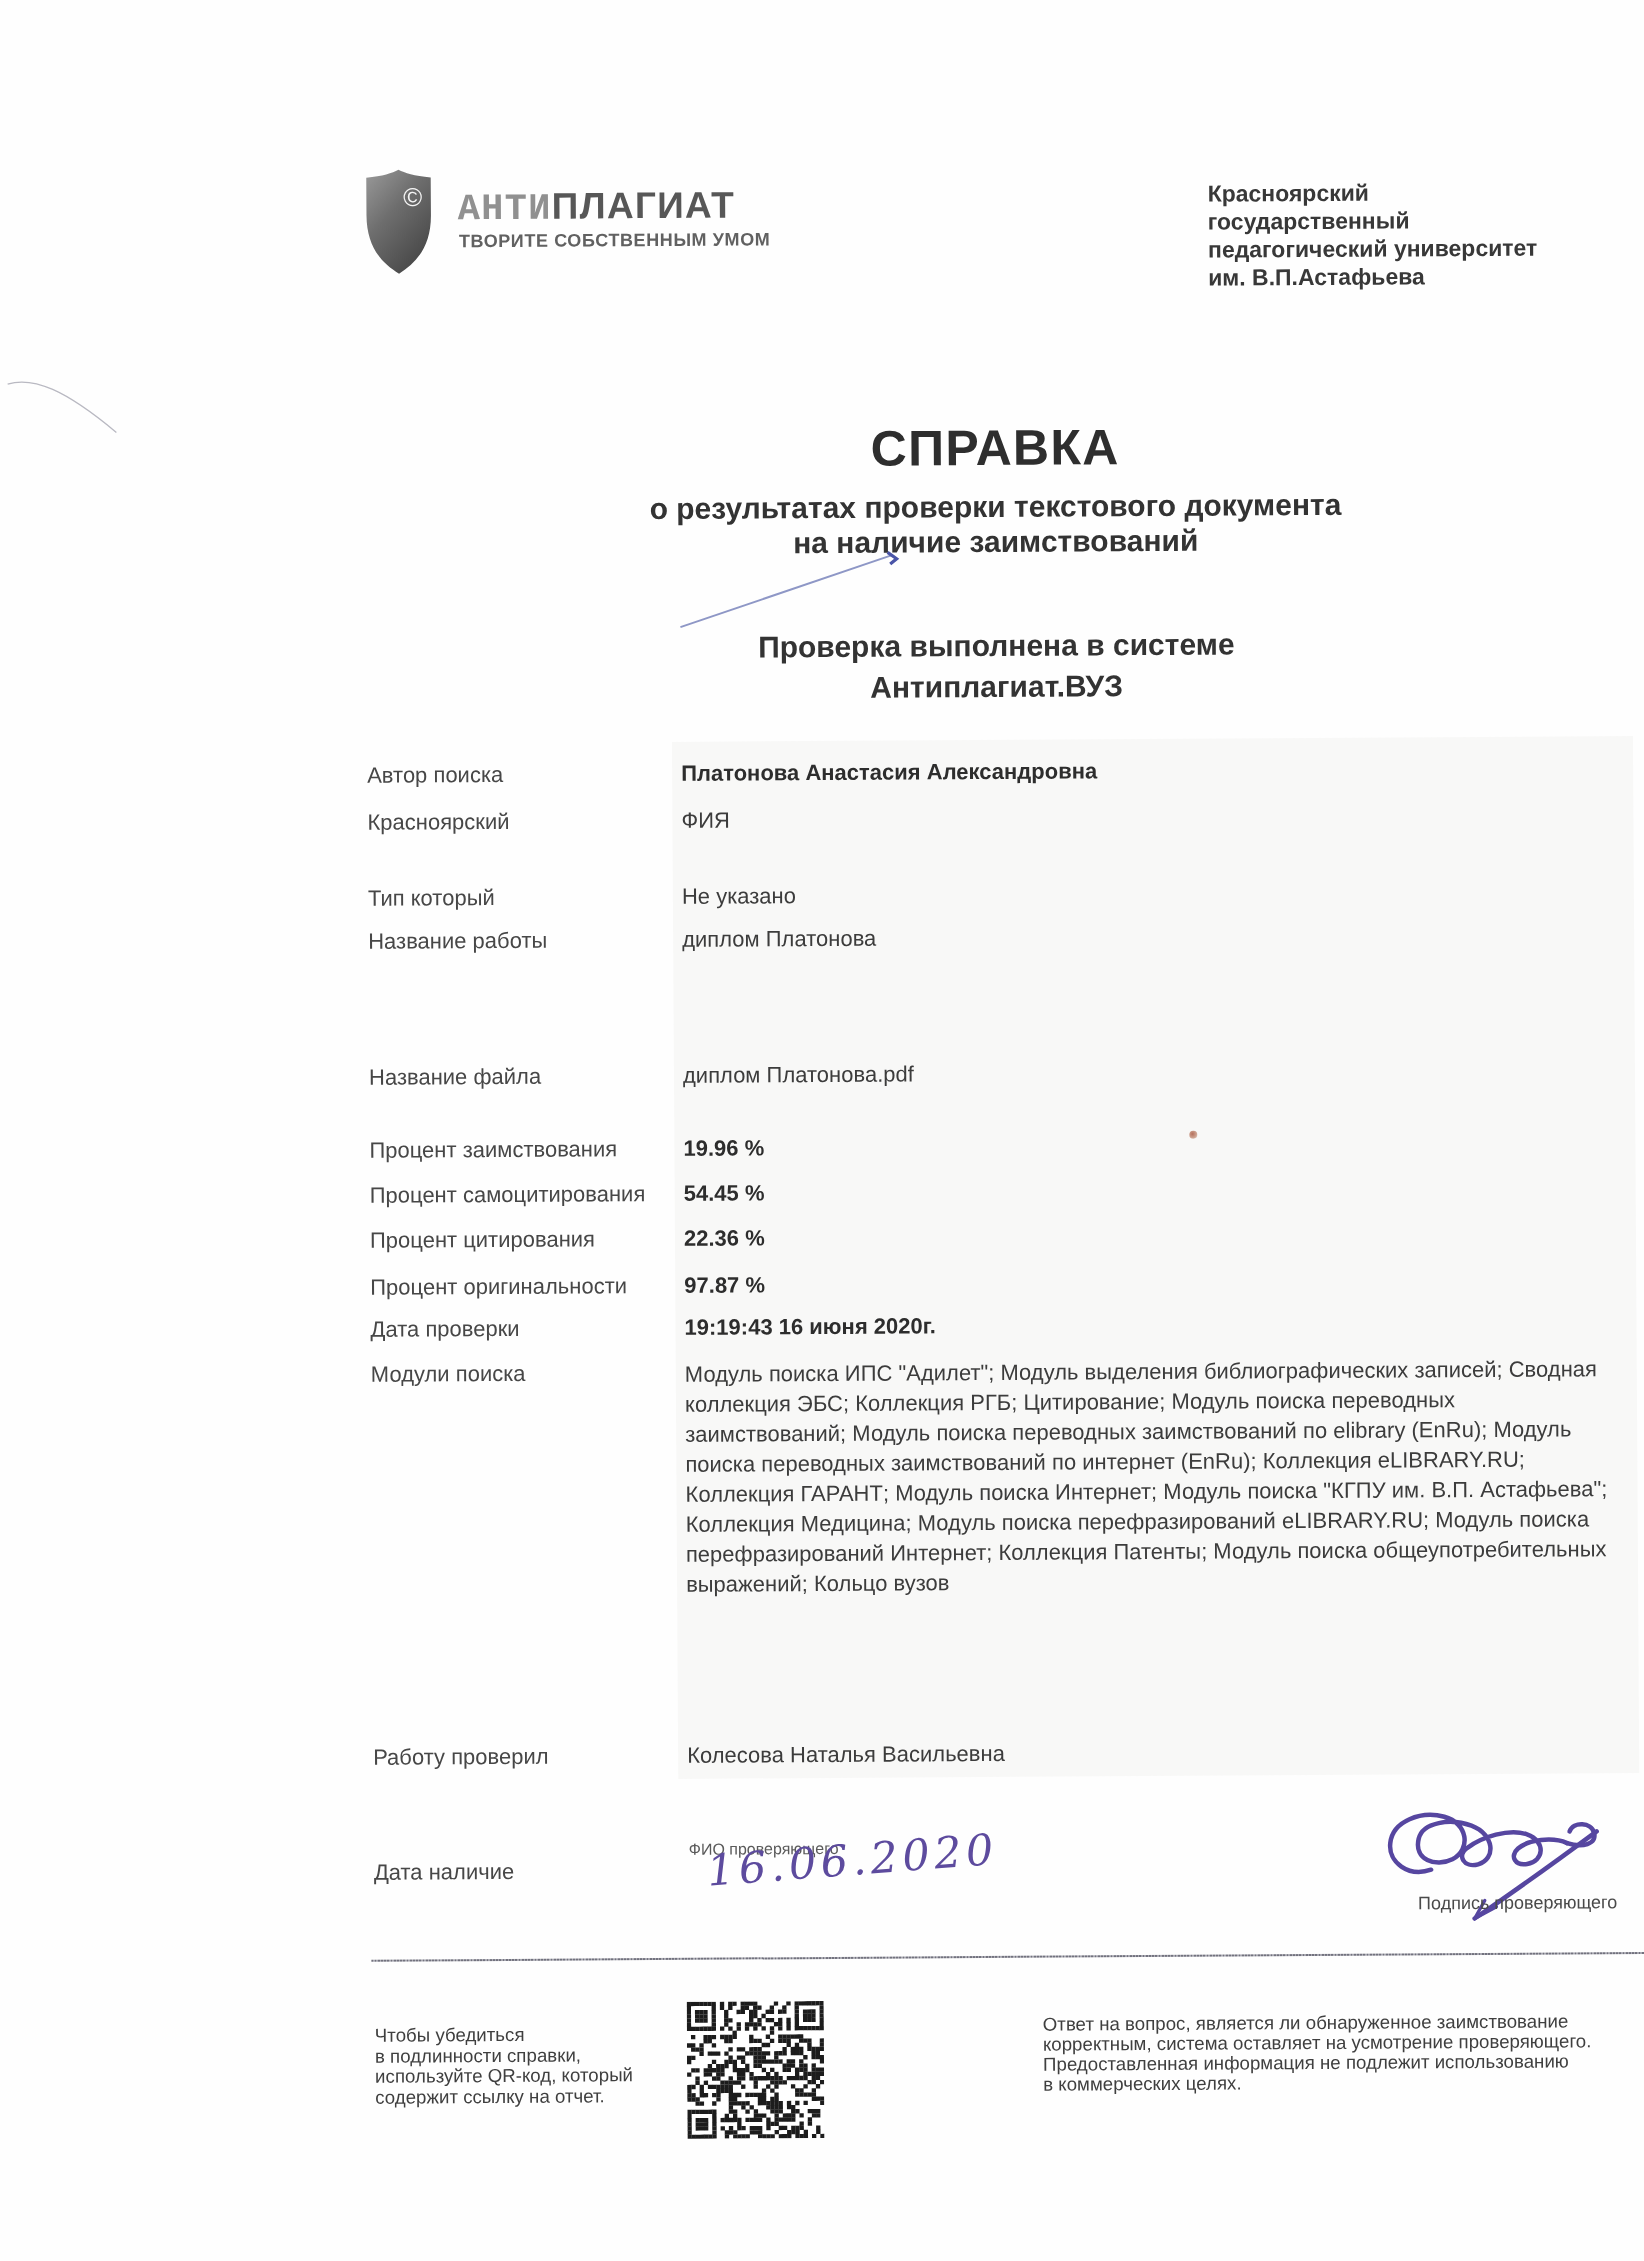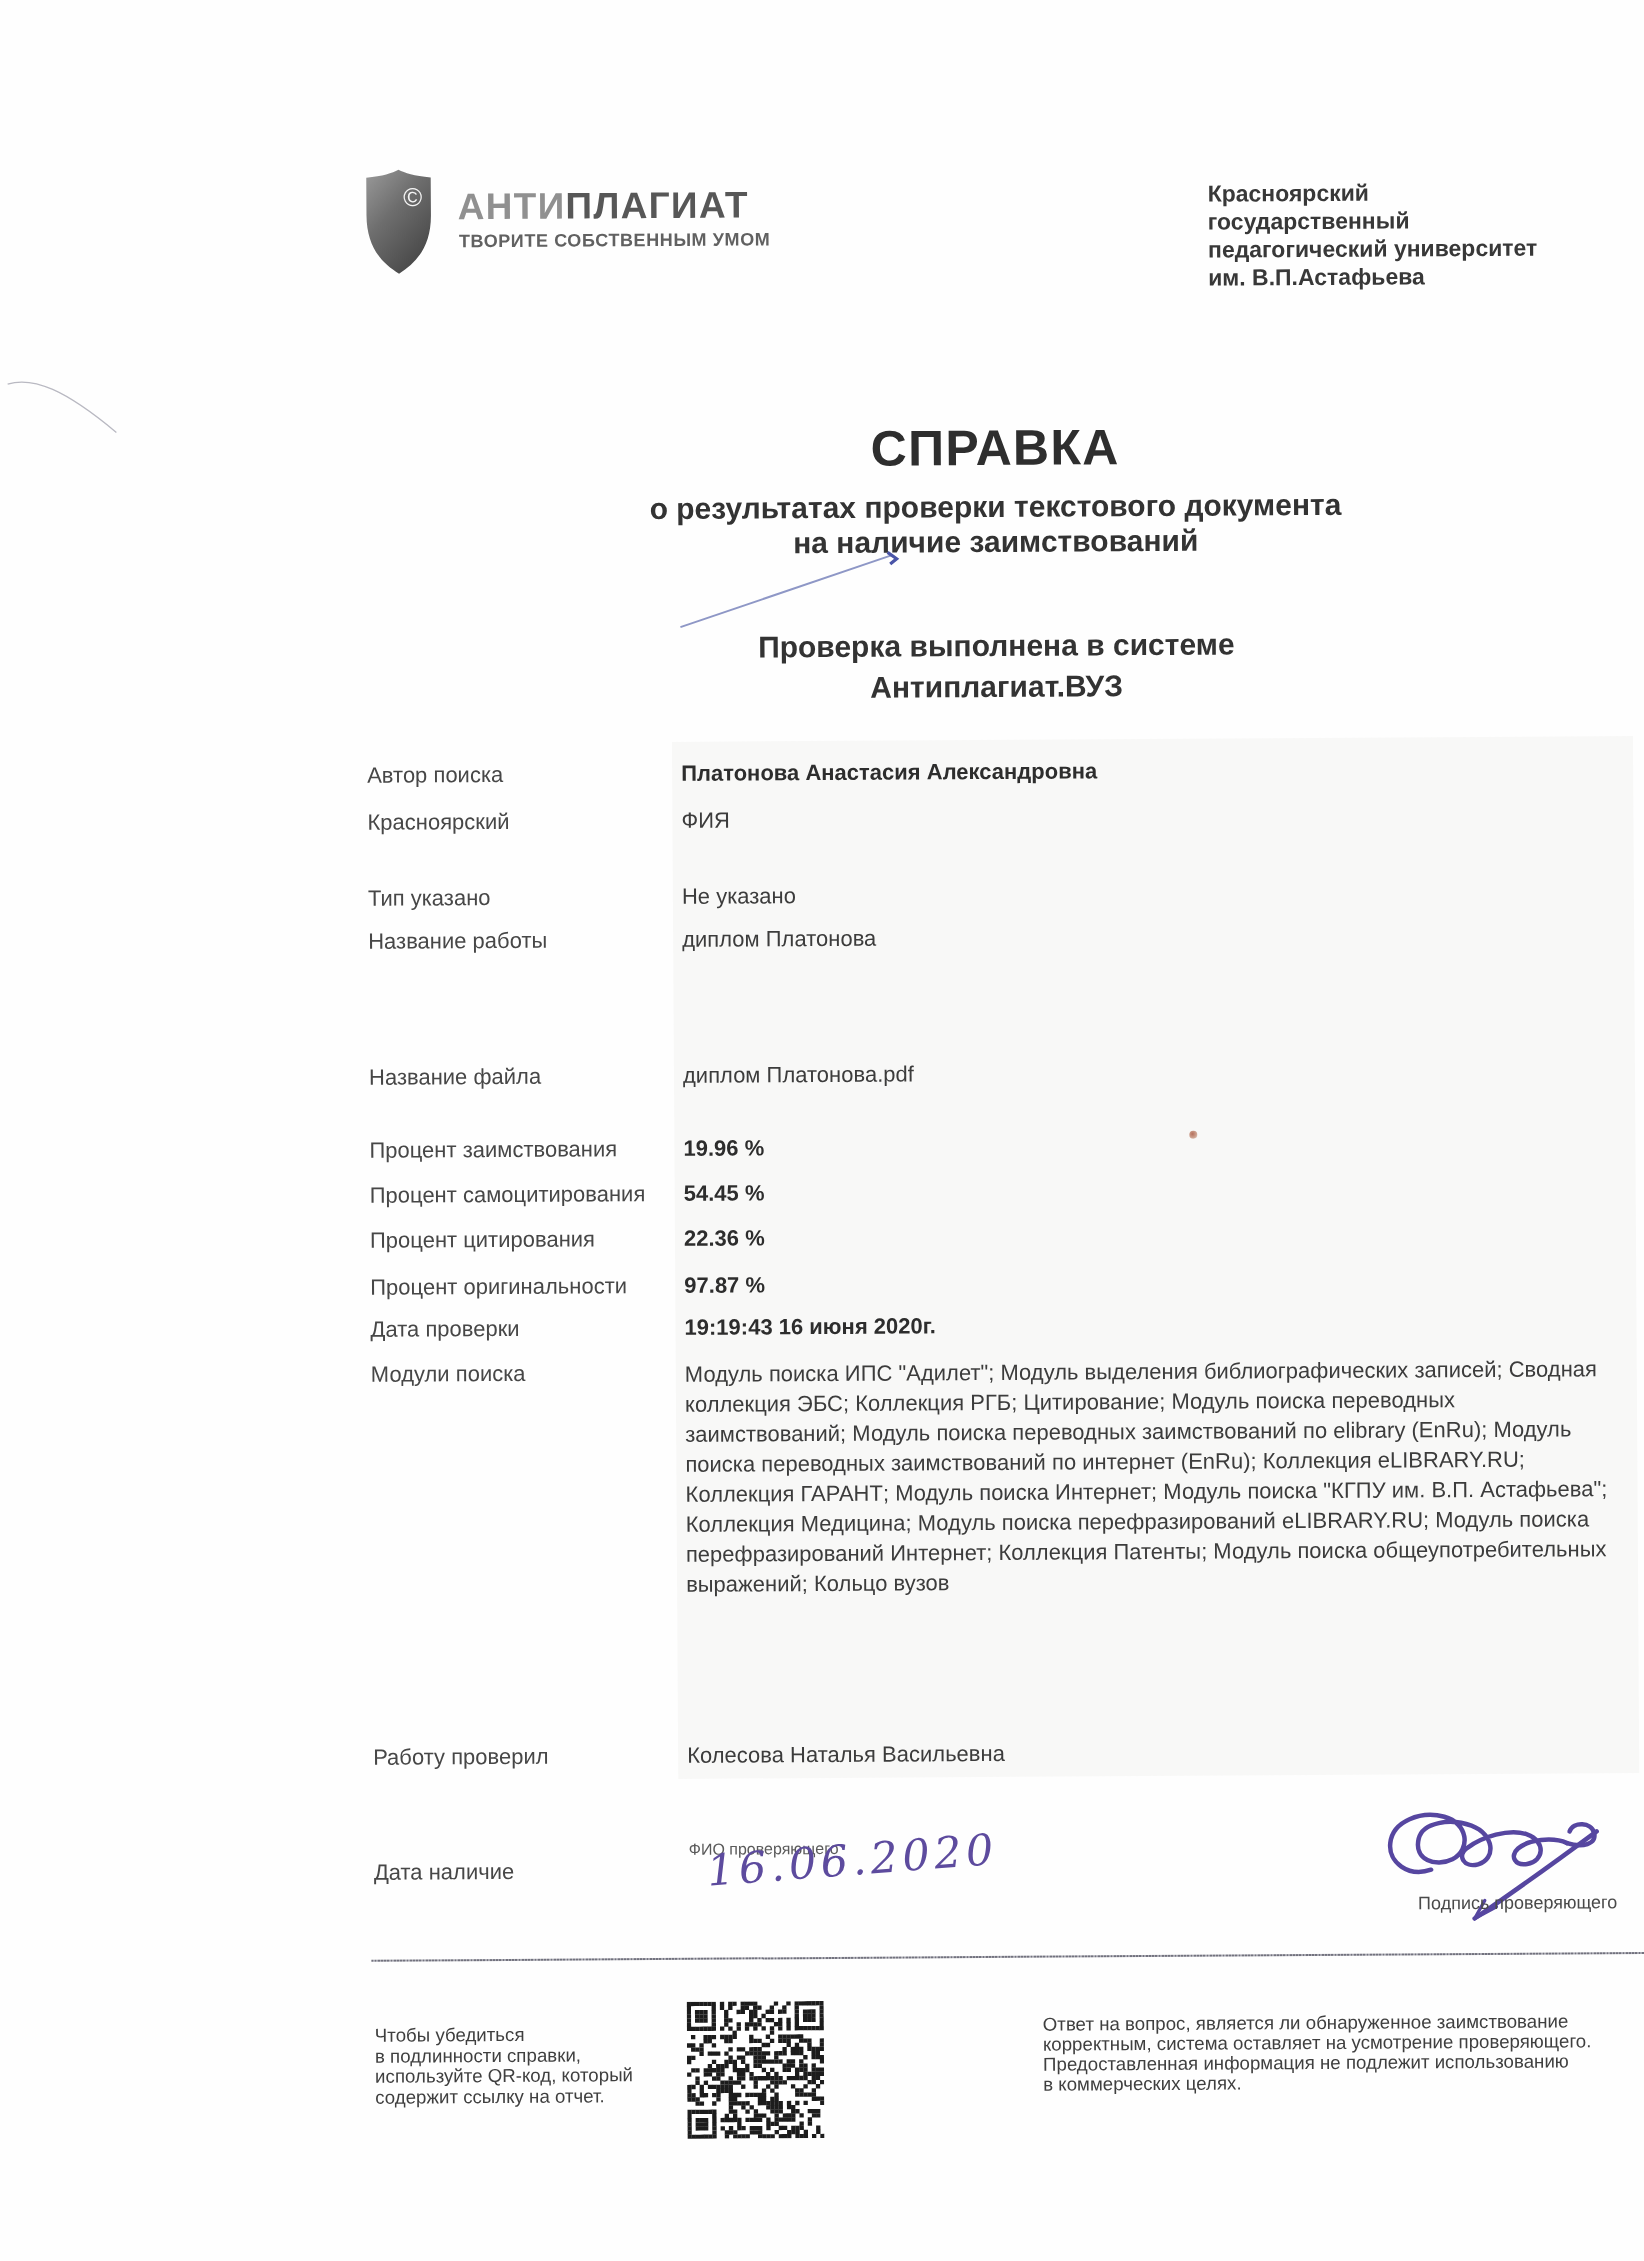--- a/index.html
+++ b/index.html
@@ -4,21 +4,21 @@
 <style>
   html,body{margin:0;padding:0;background:#ffffff;}
   .page{position:relative;width:1644px;height:2261px;background:#fefefe;overflow:hidden;
         font-family:"Liberation Sans","DejaVu Sans",sans-serif;color:var(--ink,#3b3b3b);}
   .sheet{position:absolute;left:0;top:0;width:100%;height:100%;
          transform:rotate(-0.35deg);transform-origin:50% 55%;}
   .abs{position:absolute;}
 
   
   .brand-line{position:absolute;left:464px;top:184px;font-size:37px;font-weight:700;letter-spacing:1.3px;white-space:nowrap;}
-  .brand-anti{color:var(--logo-light,#909090);}
+  .brand-anti{color:var(--logo-light,#909090);font-family:Liberation Mono, monospace;}
   .brand-plagiat{color:var(--logo-dark,#575757);}
   .brand-tagline{position:absolute;left:465px;top:229px;font-size:18px;font-weight:700;
                  letter-spacing:0.6px;color:#616161;white-space:nowrap;}
 
   
   .university{position:absolute;left:1214px;top:182px;font-size:23px;font-weight:700;
               line-height:28px;color:#383838;}
 
   
   .center-col{position:absolute;left:370px;width:1260px;text-align:center;}
@@ -97,21 +97,21 @@
     <div id="fields">
         <div class="field-row" style="top: 760px;">
           <div class="field-label">Автор поиска</div>
           <div class="field-value bold">Платонова Анастасия Александровна</div>
         </div>
         <div class="field-row" style="top: 807px;">
           <div class="field-label">Красноярский</div>
           <div class="field-value">ФИЯ</div>
         </div>
         <div class="field-row" style="top: 883px;">
-          <div class="field-label">Тип указано</div>
+          <div class="field-label">Тип который</div>
           <div class="field-value">Не указано</div>
         </div>
         <div class="field-row" style="top: 926px;">
           <div class="field-label">Название работы</div>
           <div class="field-value">диплом Платонова</div>
         </div>
         <div class="field-row" style="top: 1062px;">
           <div class="field-label">Название файла</div>
           <div class="field-value">диплом Платонова.pdf</div>
         </div>

